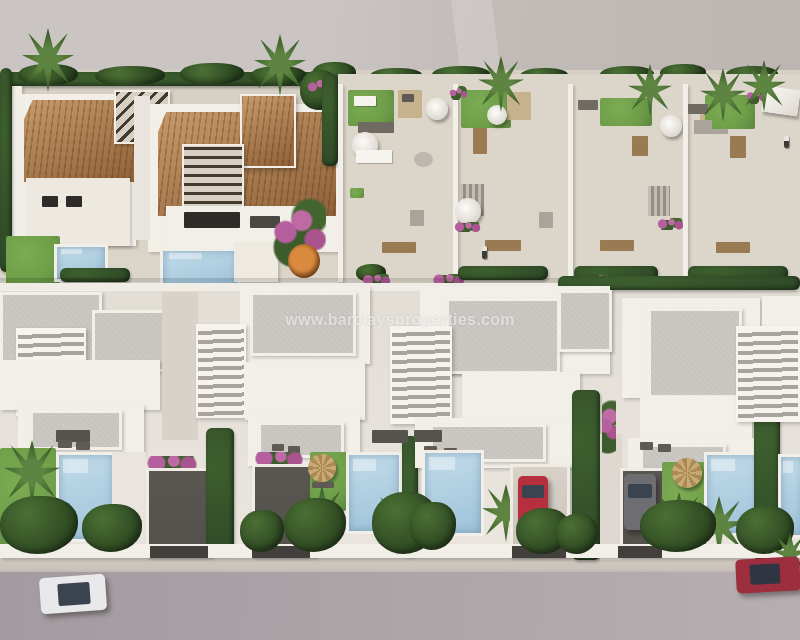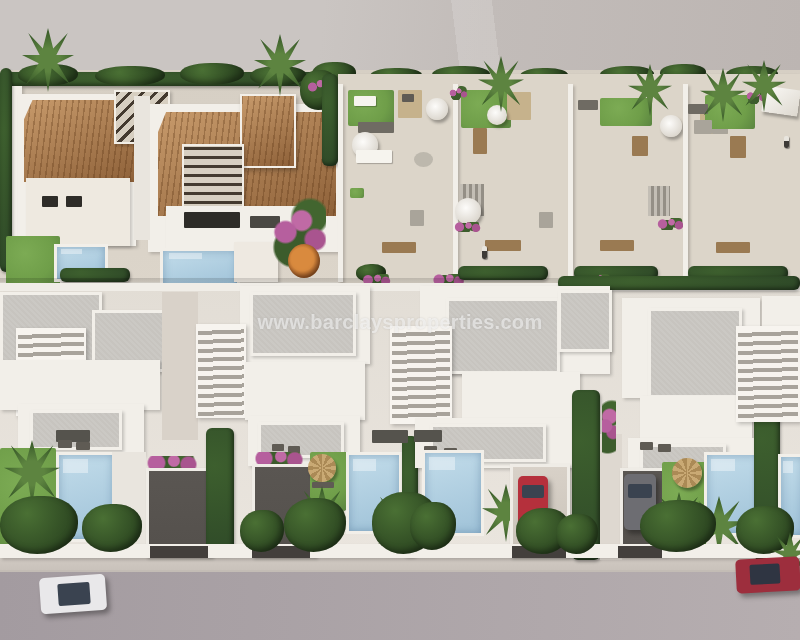--- a/index.html
+++ b/index.html
@@ -60,21 +60,21 @@
   .speck{background:#8d897f;border-radius:1px;}
   .speck.dark{background:#5f5b54;}
   .speck.white{background:#f6f4ee;box-shadow:1px 1px 1px rgba(0,0,0,.25);}
   .speck.tan{background:var(--stone-tan,#c6b28c);}
   .speck.wood{background:#9a7a52;}
   .window{background:#2e2c28;border-radius:1px;}
   .curtains{background:repeating-linear-gradient(90deg,#c3beb5 0 3px,#948f86 3px 6px);}
   .person{background:linear-gradient(#e8e5de 0 40%,#3e3b37 40%);border-radius:2px;box-shadow:1px 1px 1px rgba(0,0,0,.4);}
   .car{border-radius:5px;box-shadow:3px 4px 5px rgba(0,0,0,.35);}
   .glass{position:absolute;background:#3a4350;border-radius:2px;}
-  .watermark{font-weight:bold;font-size:20px;letter-spacing:.3px;white-space:nowrap;
+  .watermark{font-weight:bold;font-size:16px;letter-spacing:.3px;white-space:nowrap;
     color:var(--watermark-color,rgba(255,255,255,.55));text-shadow:0 0 2px rgba(120,120,120,.25);z-index:60;}
 </style>
 </head>
 <body>
 
 <div class="stage">
 
   <div class="abs land" style="left:0;top:0;width:800px;height:92px"></div>
   <div class="abs top-ground" style="left:0;top:70px;width:800px;height:218px"></div>
   <div class="abs mid-ground" style="left:0;top:282px;width:800px;height:276px"></div>

